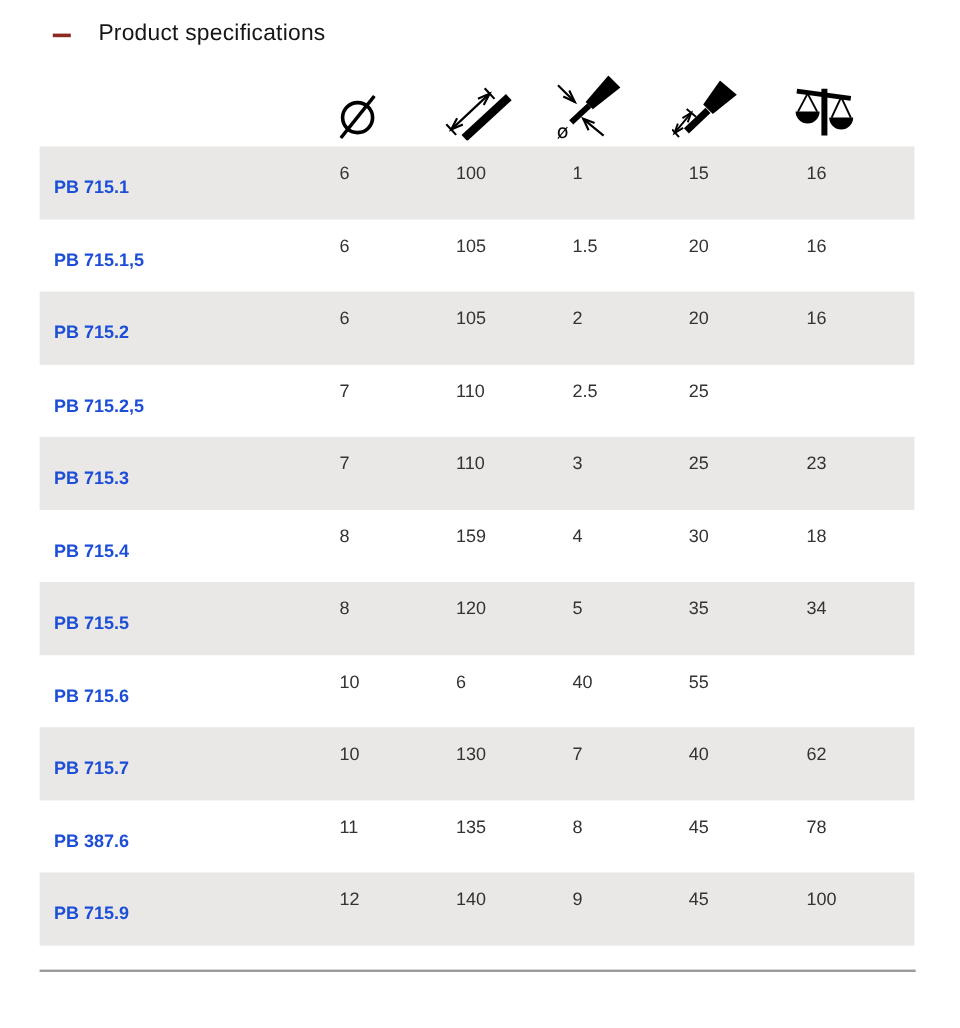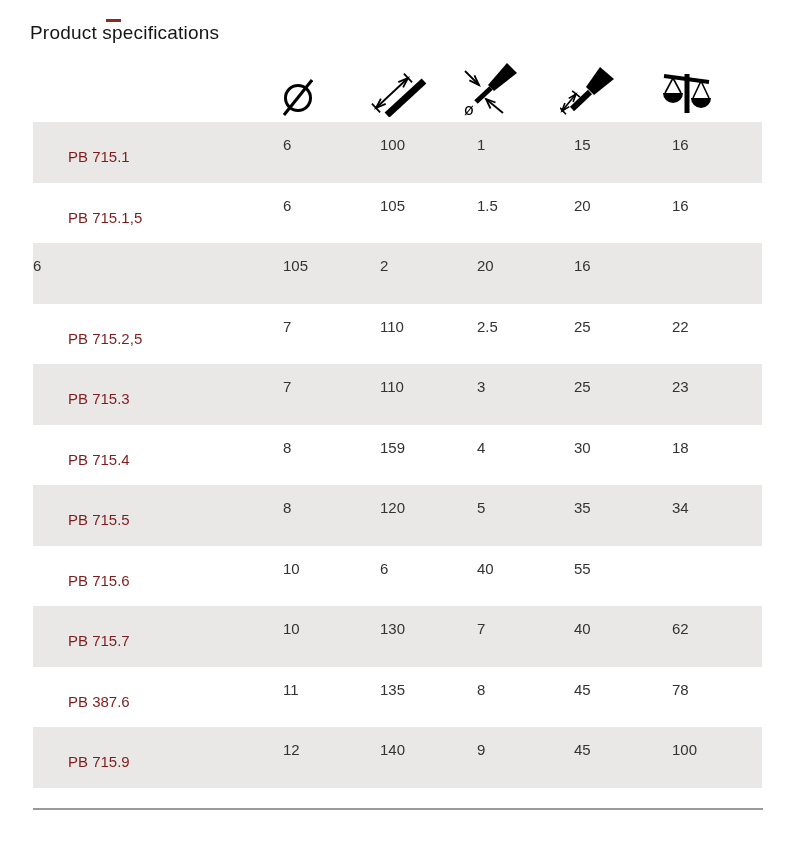--- a/index.html
+++ b/index.html
@@ -1,37 +1,37 @@
 <!DOCTYPE html>
 <html><head>
 <meta charset="utf-8">
 <style>
   html,body { margin:0; padding:0; background:#ffffff; }
   .page {
     position:relative; width:800px; height:857px; background:#ffffff;
     font-family:"Liberation Sans", sans-serif; overflow:hidden;
   }
-  .header { position:absolute; left:30px; top:17px; display:flex; align-items:center;flex-direction:column; }
+  .header { position:absolute; left:44px; top:17px; display:flex; align-items:center; }
   .dash { width:15px; height:3px; background:#8a2a21; margin-right:23px; margin-top:2px; }
   .title { font-size:19px; color:#161616; font-weight:400; letter-spacing:0.2px; }
 
   .spec-table { position:absolute; left:33px; top:60px; width:729px; }
   .grid-row { display:grid; grid-template-columns:250px 97px 97px 97px 98px 1fr; }
   .thead { height:62px; align-items:end; }
   .icon-cell { padding-bottom:5px; line-height:0; }
   .icon-cell svg { display:inline-block; }
   .ic-diameter  { margin-left:0; }
   .ic-length    { margin-left:-10px; }
   .ic-tipdia    { margin-left:-14px; }
   .ic-tipwidth  { margin-left:-14px; }
   .ic-scale     { margin-left:-10px; }
 
   .t-row { height:60.5px; }
   .t-row.alt { background:#e9e8e6; }
-  .model-cell { padding:26px 0 0 35px; font-size:15px; font-weight:normal; color:#7f1d1d; }
+  .model-cell { padding:26px 0 0 12px; font-size:15px; font-weight:bold; color:#1d4ed8; }
   .value-cell { padding-top:14px; font-size:15px; color:#333333; }
 
   .bottom-divider { position:absolute; left:33px; top:808px; width:730px; height:2px; background:#9a9a9a; }
 </style>
 </head>
 <body>
 
 <div class="page">
 
   <div class="header">
@@ -111,33 +111,33 @@
   </div>
         <div class="grid-row t-row">
     <div class="model-cell">PB 715.1,5</div>
     <div class="value-cell">6</div>
     <div class="value-cell">105</div>
     <div class="value-cell">1.5</div>
     <div class="value-cell">20</div>
     <div class="value-cell">16</div>
   </div>
         <div class="grid-row t-row alt">
+    <div class="model-cell">PB 715.2</div>
     <div class="value-cell">6</div>
     <div class="value-cell">105</div>
     <div class="value-cell">2</div>
     <div class="value-cell">20</div>
     <div class="value-cell">16</div>
   </div>
         <div class="grid-row t-row">
     <div class="model-cell">PB 715.2,5</div>
     <div class="value-cell">7</div>
     <div class="value-cell">110</div>
     <div class="value-cell">2.5</div>
     <div class="value-cell">25</div>
-    <div class="value-cell">22</div>
   </div>
         <div class="grid-row t-row alt">
     <div class="model-cell">PB 715.3</div>
     <div class="value-cell">7</div>
     <div class="value-cell">110</div>
     <div class="value-cell">3</div>
     <div class="value-cell">25</div>
     <div class="value-cell">23</div>
   </div>
         <div class="grid-row t-row">

